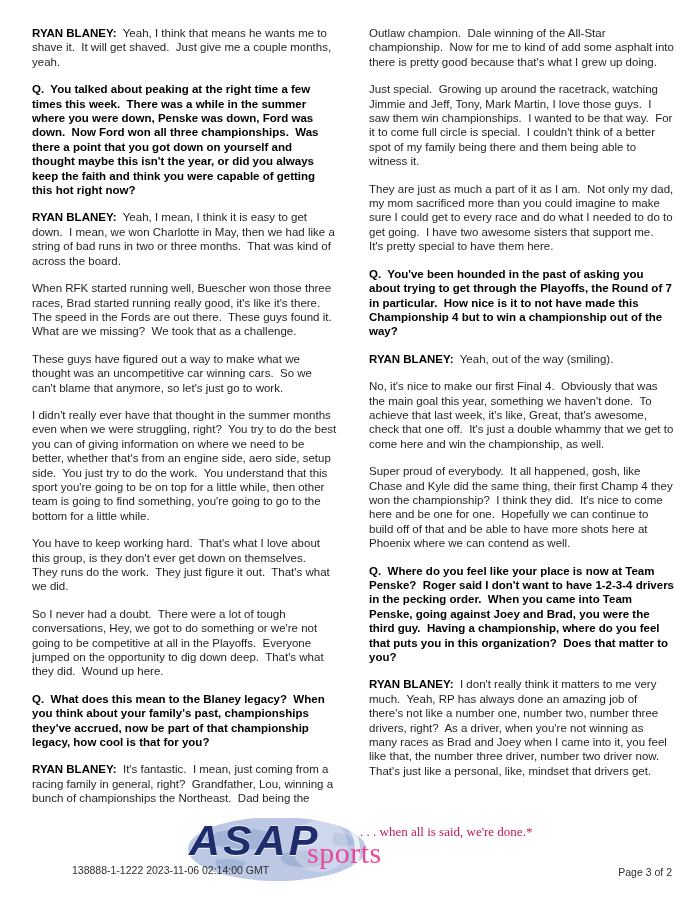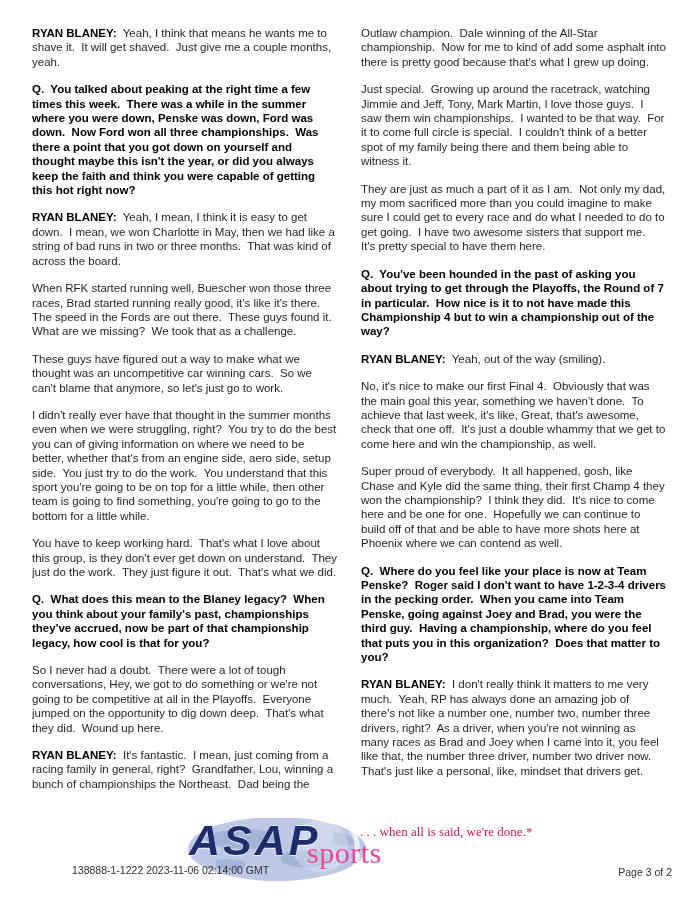--- a/index.html
+++ b/index.html
@@ -12,21 +12,21 @@
     font-family: "Liberation Sans", sans-serif;
     color: #1a1a1a;
   }
   .columns {
     position: absolute;
     left: 32px;
     top: 26px;
     width: 642px;
     height: 796px;
     display: flex;
-    gap: 24px;
+    gap: 32px;
     overflow: hidden;
   }
   .col { width: 305px; }
   .para {
     margin: 0 0 13px 0;
     font-size: 11.5px;
     line-height: 14.4px;
     white-space: pre-wrap;
     color: #1f1f1f;
   }
@@ -89,23 +89,23 @@
 <div class="page">
 
   <div class="columns">
     <div class="col" id="col-left">
         <p class="para answer"><span class="speaker">RYAN BLANEY:</span>  Yeah, I think that means he wants me to shave it.  It will get shaved.  Just give me a couple months, yeah.</p>
         <p class="para question">Q.  You talked about peaking at the right time a few times this week.  There was a while in the summer where you were down, Penske was down, Ford was down.  Now Ford won all three championships.  Was there a point that you got down on yourself and thought maybe this isn't the year, or did you always keep the faith and think you were capable of getting this hot right now?</p>
         <p class="para answer"><span class="speaker">RYAN BLANEY:</span>  Yeah, I mean, I think it is easy to get down.  I mean, we won Charlotte in May, then we had like a string of bad runs in two or three months.  That was kind of across the board.</p>
         <p class="para plain">When RFK started running well, Buescher won those three races, Brad started running really good, it's like it's there.  The speed in the Fords are out there.  These guys found it.  What are we missing?  We took that as a challenge.</p>
         <p class="para plain">These guys have figured out a way to make what we thought was an uncompetitive car winning cars.  So we can't blame that anymore, so let's just go to work.</p>
         <p class="para plain">I didn't really ever have that thought in the summer months even when we were struggling, right?  You try to do the best you can of giving information on where we need to be better, whether that's from an engine side, aero side, setup side.  You just try to do the work.  You understand that this sport you're going to be on top for a little while, then other team is going to find something, you're going to go to the bottom for a little while.</p>
-        <p class="para plain">You have to keep working hard.  That's what I love about this group, is they don't ever get down on understand.  They just do the work.  They just figure it out.  That's what we did.</p>
+        <p class="para plain">You have to keep working hard.  That's what I love about this group, is they don't ever get down on themselves.  They runs do the work.  They just figure it out.  That's what we did.</p>
+        <p class="para plain">So I never had a doubt.  There were a lot of tough conversations, Hey, we got to do something or we're not going to be competitive at all in the Playoffs.  Everyone jumped on the opportunity to dig down deep.  That's what they did.  Wound up here.</p>
         <p class="para question">Q.  What does this mean to the Blaney legacy?  When you think about your family's past, championships they've accrued, now be part of that championship legacy, how cool is that for you?</p>
-        <p class="para plain">So I never had a doubt.  There were a lot of tough conversations, Hey, we got to do something or we're not going to be competitive at all in the Playoffs.  Everyone jumped on the opportunity to dig down deep.  That's what they did.  Wound up here.</p>
         <p class="para answer"><span class="speaker">RYAN BLANEY:</span>  It's fantastic.  I mean, just coming from a racing family in general, right?  Grandfather, Lou, winning a bunch of championships the Northeast.  Dad being the</p>
       </div>
     <div class="col" id="col-right">
         <p class="para plain">Outlaw champion.  Dale winning of the All-Star championship.  Now for me to kind of add some asphalt into there is pretty good because that's what I grew up doing.</p>
         <p class="para plain">Just special.  Growing up around the racetrack, watching Jimmie and Jeff, Tony, Mark Martin, I love those guys.  I saw them win championships.  I wanted to be that way.  For it to come full circle is special.  I couldn't think of a better spot of my family being there and them being able to witness it.</p>
         <p class="para plain">They are just as much a part of it as I am.  Not only my dad, my mom sacrificed more than you could imagine to make sure I could get to every race and do what I needed to do to get going.  I have two awesome sisters that support me.  It's pretty special to have them here.</p>
         <p class="para question">Q.  You've been hounded in the past of asking you about trying to get through the Playoffs, the Round of 7 in particular.  How nice is it to not have made this Championship 4 but to win a championship out of the way?</p>
         <p class="para answer"><span class="speaker">RYAN BLANEY:</span>  Yeah, out of the way (smiling).</p>
         <p class="para plain">No, it's nice to make our first Final 4.  Obviously that was the main goal this year, something we haven't done.  To achieve that last week, it's like, Great, that's awesome, check that one off.  It's just a double whammy that we get to come here and win the championship, as well.</p>
         <p class="para plain">Super proud of everybody.  It all happened, gosh, like Chase and Kyle did the same thing, their first Champ 4 they won the championship?  I think they did.  It's nice to come here and be one for one.  Hopefully we can continue to build off of that and be able to have more shots here at Phoenix where we can contend as well.</p>

